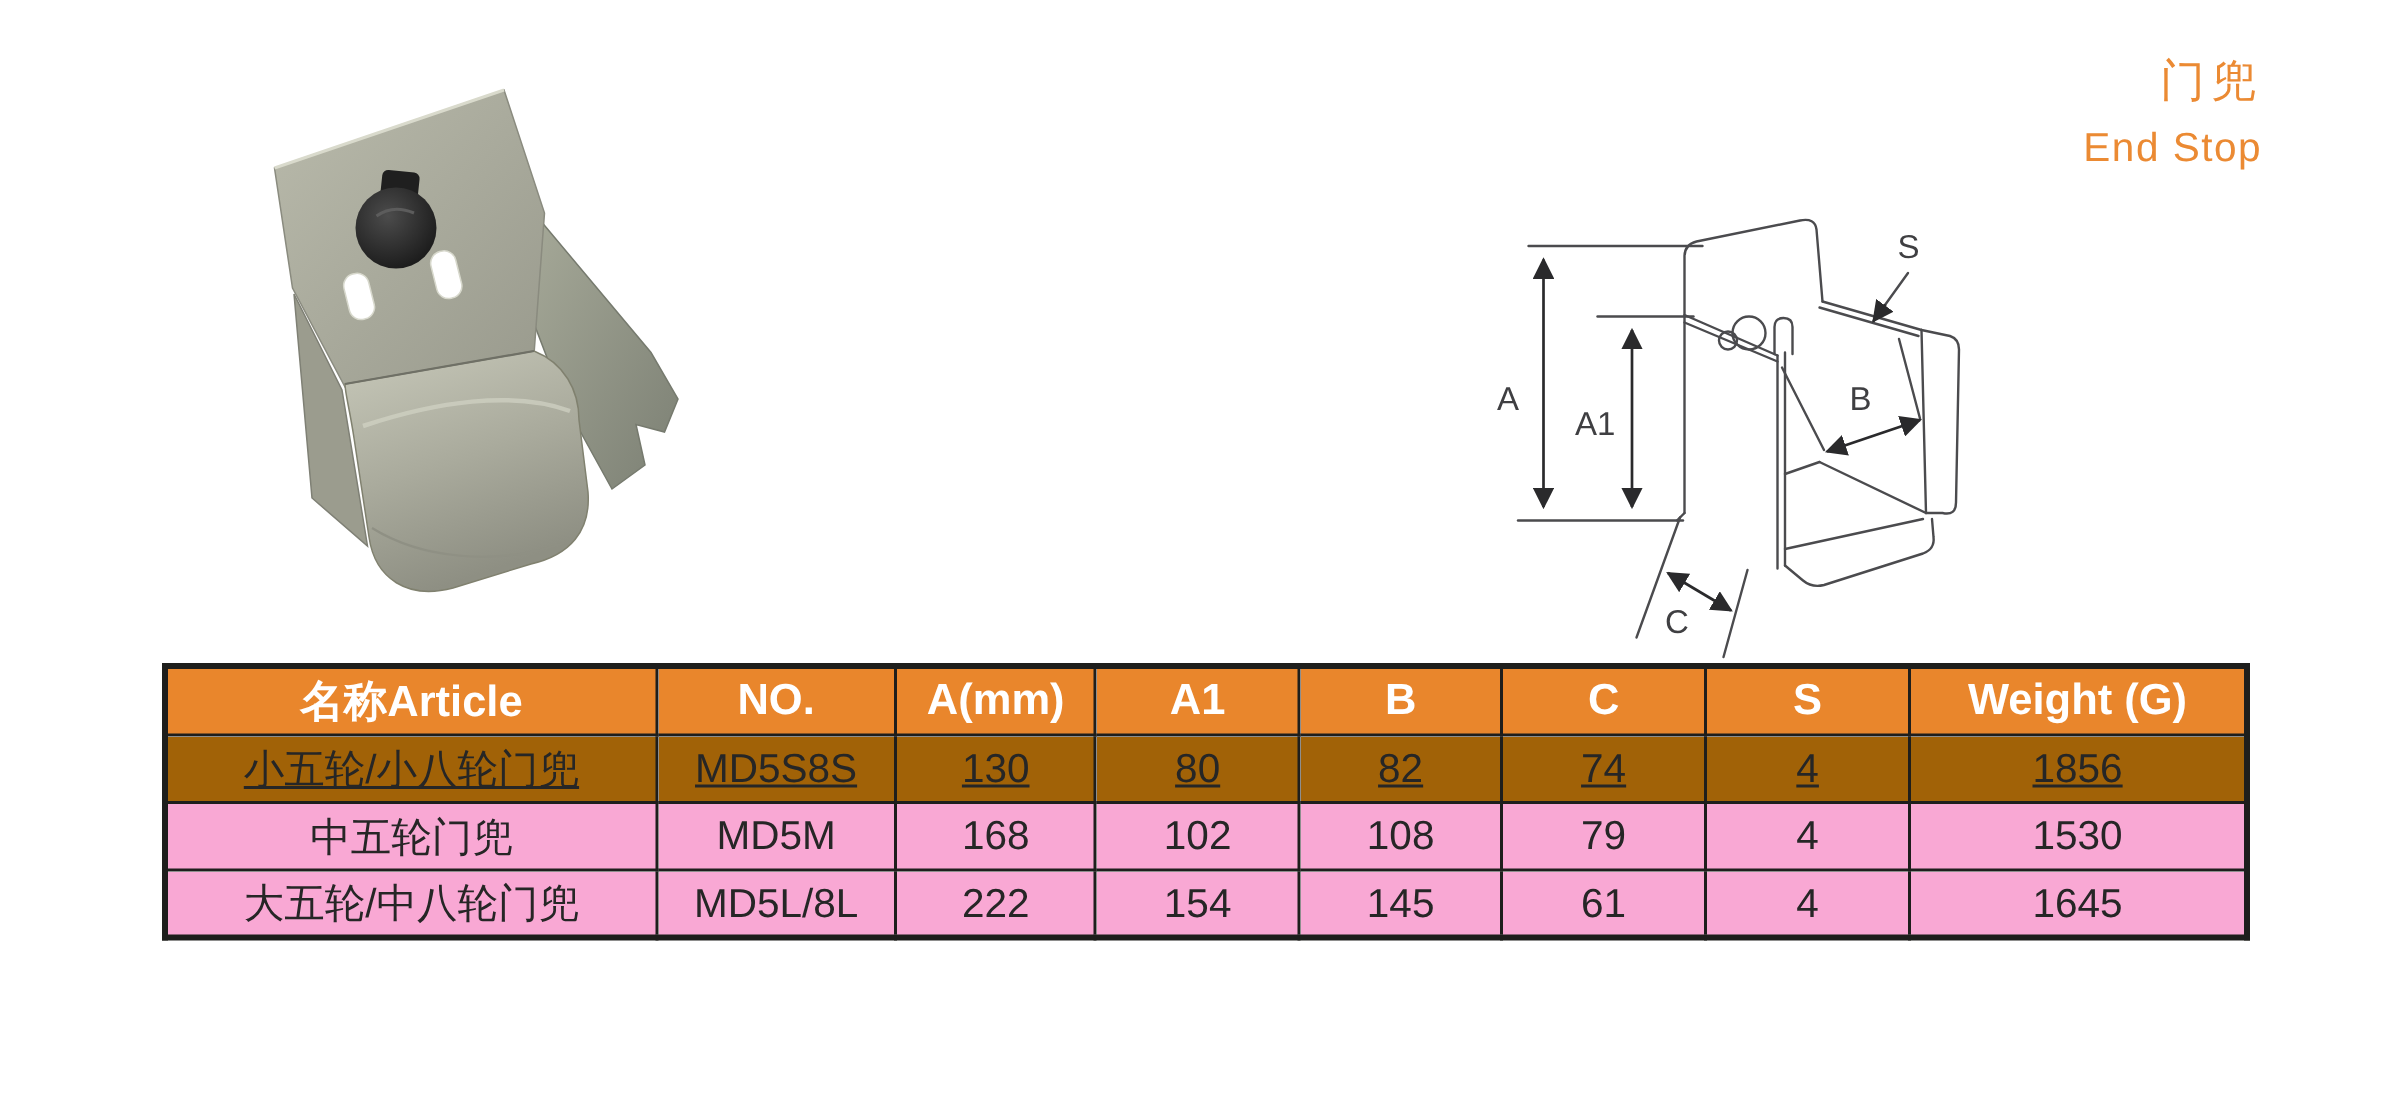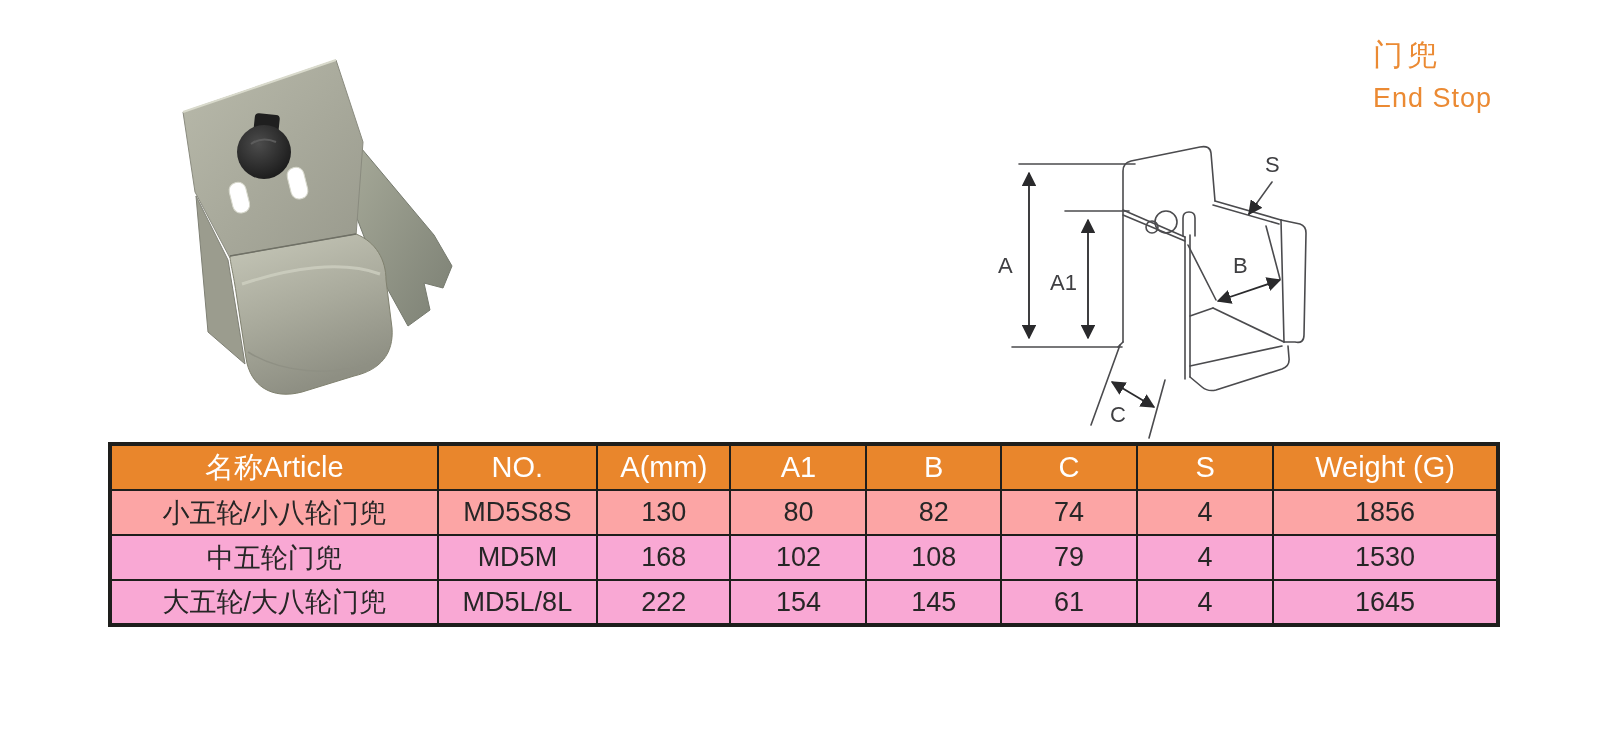--- a/index.html
+++ b/index.html
@@ -5,21 +5,21 @@
   * { margin: 0; padding: 0; box-sizing: border-box; }
   html, body { background: #ffffff; }
   body {
     font-family: "Liberation Sans", "DejaVu Sans", sans-serif;
     width: 1600px; height: 736px; position: relative; overflow: hidden;
   }
   .page { position: absolute; inset: 0; background: #ffffff; }
 
   
   .title-block {
-    position: absolute; top: 36px; right: 108px; text-align: left;
+    position: absolute; top: 36px; right: 92px; text-align: right;
     color: #EB8A33; line-height: 1.25;
   }
   .title-zh { font-size: 30px; letter-spacing: 4px; margin-bottom: 8px; }
   .title-en { font-size: 27px; letter-spacing: 1px; }
 
   
   .photo-wrap { position: absolute; left: 150px; top: 40px; width: 340px; height: 380px; }
 
   
   .diagram-wrap { position: absolute; left: 950px; top: 120px; width: 400px; height: 320px; }
@@ -32,25 +32,25 @@
     position: absolute; left: 108px; top: 442px; width: 1392px;
     border-collapse: collapse; table-layout: fixed;
     border: 4px solid #1E1E1C;
     font-family: "Liberation Sans", "DejaVu Sans", sans-serif;
   }
   .spec-table th, .spec-table td {
     border: 2px solid #1E1E1C; text-align: center; vertical-align: middle;
     padding: 0; overflow: hidden; white-space: nowrap;
   }
   .spec-table th {
-    background: #E9862C; color: #ffffff; font-weight: 400;
+    background: #E9862C; color: #ffffff; font-weight: 700;
     font-size: 29px; height: 46px;
   }
   .spec-table td { font-size: 27px; color: #262626; height: 45px; background: #f9a8d4; }
-  .spec-table tr.alt td { background: #fca5a5; }
+  .spec-table tr.alt td { background: #a16207; text-decoration: underline; }
 </style>
 </head>
 <body>
 
 <div class="page">
 
   <div class="title-block">
     <div class="title-zh">门兜</div>
     <div class="title-en">End Stop</div>
   </div>
@@ -194,21 +194,21 @@
         <td>中五轮门兜</td>
         <td>MD5M</td>
         <td>168</td>
         <td>102</td>
         <td>108</td>
         <td>79</td>
         <td>4</td>
         <td>1530</td>
       </tr>
       <tr>
-        <td>大五轮/大八轮门兜</td>
+        <td>大五轮/中八轮门兜</td>
         <td>MD5L/8L</td>
         <td>222</td>
         <td>154</td>
         <td>145</td>
         <td>61</td>
         <td>4</td>
         <td>1645</td>
       </tr>
     </tbody>
   </table>

